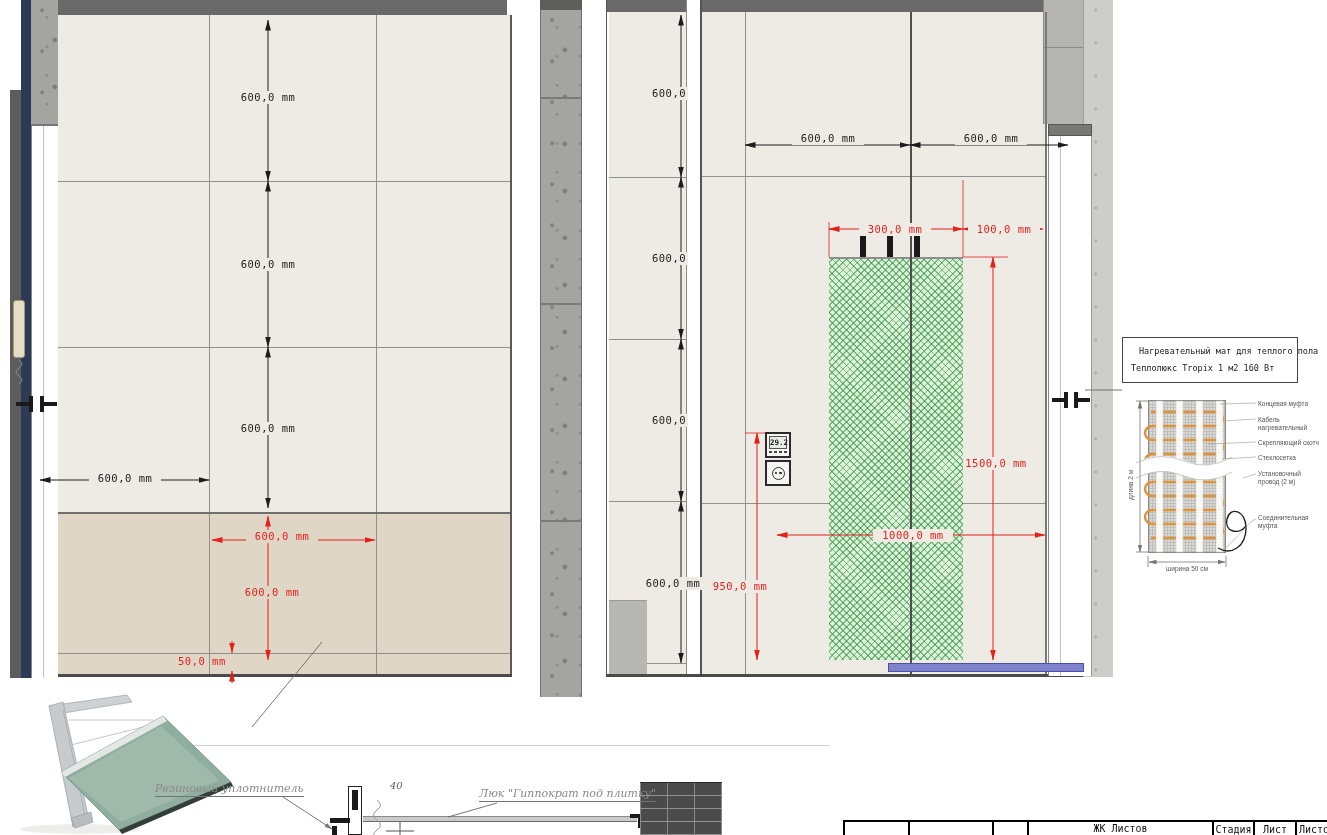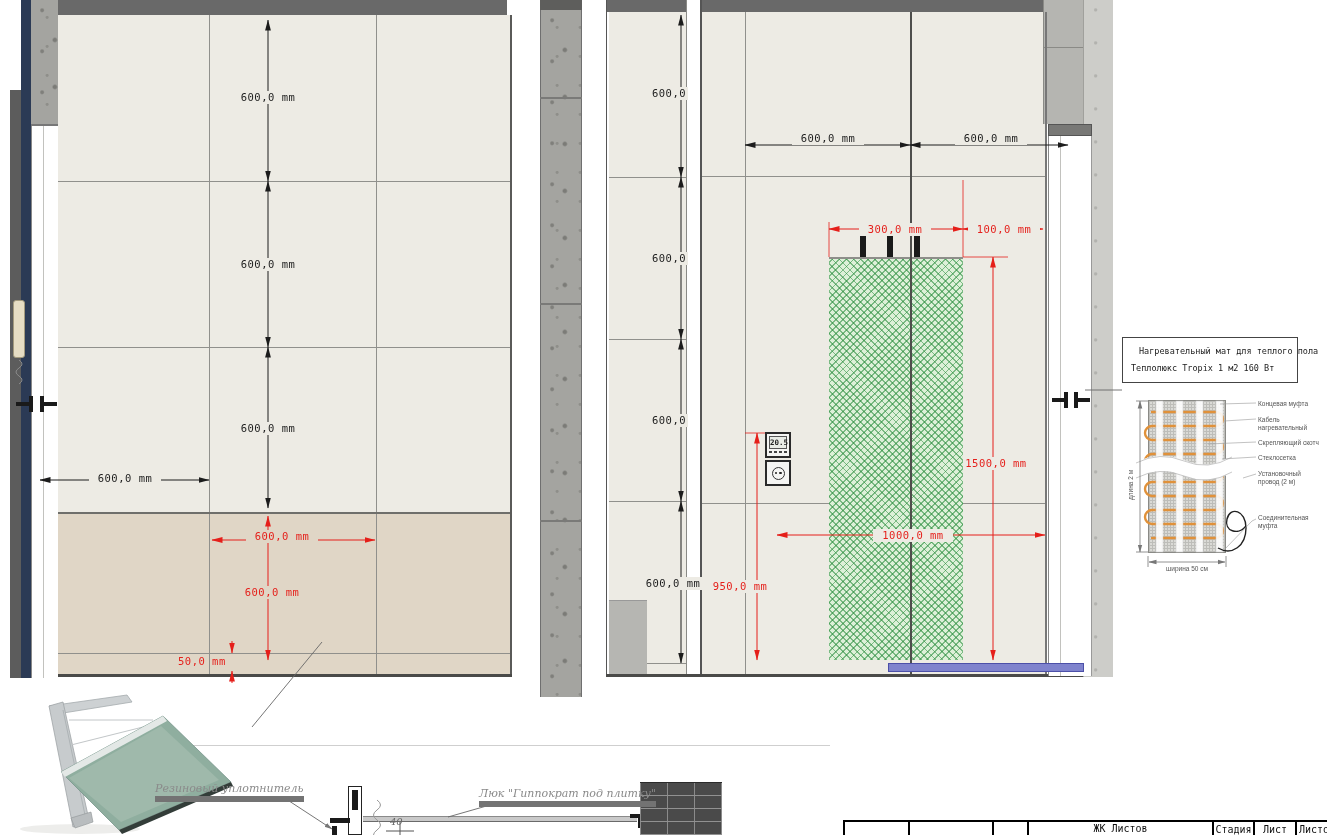--- a/index.html
+++ b/index.html
@@ -40,21 +40,21 @@
   .floor{background:#4a4a48;}
   
   .dt{position:absolute;font:10.5px "DejaVu Sans Mono",monospace;color:#1c1c1c;text-align:center;
       letter-spacing:.5px;white-space:nowrap;z-index:10;line-height:13px;}
   .dtr{color:#e51f1a;}
   .bgW{background:#edebe4;}
   .bgB{background:#e0d6c6;}
   .callout{position:absolute;border:1px solid #555;background:#fff;z-index:10;
       font:8.5px "DejaVu Sans Mono",monospace;color:#222;line-height:14px;padding:4px 0 4px 6px;}
   .hand{position:absolute;font:italic 11px "DejaVu Serif",serif;color:#8a8a8a;
-      border-bottom:6px solid #737373;white-space:nowrap;z-index:10;padding-bottom:1px;}
+      border-bottom:1px solid #737373;white-space:nowrap;z-index:10;padding-bottom:1px;}
   .lbl{position:absolute;font:6.5px "Liberation Sans",sans-serif;color:#555;line-height:8px;z-index:10;}
   .legbox{position:absolute;border:1px solid #444;background:#fff;z-index:10;
       font:9.5px "DejaVu Sans Mono",monospace;color:#222;line-height:17px;padding:5px 8px;white-space:nowrap;}
   .rot{transform:rotate(-90deg);transform-origin:0 0;}
   .tb{position:absolute;font:10px "DejaVu Sans Mono",monospace;color:#111;text-align:center;
       z-index:10;white-space:nowrap;overflow:hidden;}
   .tbs{font-size:10px;}
   .blk{background:#1a1a1a;}
   svg.overlay{position:absolute;left:0;top:0;z-index:5;pointer-events:none;}
   .thermo{position:absolute;z-index:6;border:2px solid #2a2a2a;background:#f5f5f3;box-sizing:border-box;}
@@ -125,21 +125,21 @@
   <div class="abs jt" style="left:702px;top:503px;width:344px;height:1px;"></div>
 
   <div class="abs mat" style="left:829px;top:257px;width:134px;height:403px;"></div>
   <div class="abs" style="left:910px;top:12px;width:2px;height:662px;background:#4e4e4c;z-index:4;"></div>
 
   <div class="abs blk" style="left:860px;top:236px;width:6px;height:21px;"></div>
   <div class="abs blk" style="left:887px;top:236px;width:6px;height:21px;"></div>
   <div class="abs blk" style="left:914px;top:236px;width:6px;height:21px;"></div>
 
   <div class="thermo" style="left:765px;top:432px;width:26px;height:26px;">
-    <div class="disp">20.5</div>
+    <div class="disp">29.2</div>
     <div class="keys">
         <i></i>
         <i></i>
         <i></i>
         <i></i>
       </div>
   </div>
   <div class="sock" style="left:765px;top:460px;width:26px;height:26px;">
     <div class="circ">
         <i></i>
@@ -175,21 +175,21 @@
   <div class="lbl" style="left:1258px;top:470px;width:62px;">Установочный провод (2 м)</div>
   <div class="lbl" style="left:1258px;top:514px;width:62px;">Соединительная муфта</div>
   <div class="lbl rot" style="left:1127px;top:500px;">длина 2 м</div>
   <div class="lbl" style="left:1152px;top:565px;width:70px;text-align:center;">ширина 50 см</div>
 
   <div class="abs" style="left:148px;top:745px;width:682px;height:1px;background:#cfcfcf;"></div>
 
 
   <div class="hand" style="left:155px;top:782px;">Резиновый уплотнитель</div>
   <div class="hand" style="left:479px;top:787px;">Люк "Гиппократ под плитку"</div>
-  <div class="abs" style="left:390px;top:816px;font:italic 10px 'DejaVu Serif',serif;color:#666;z-index:10;">40</div>
+  <div class="abs" style="left:390px;top:780px;font:italic 10px 'DejaVu Serif',serif;color:#666;z-index:10;">40</div>
 
   <div class="abs" style="left:363px;top:816px;width:274px;height:6px;background:#c9c9c9;border-top:1px solid #8a8a8a;border-bottom:1px solid #6a6a6a;box-sizing:border-box;"></div>
   <div class="abs" style="left:348px;top:786px;width:14px;height:49px;border:1.5px solid #222;background:#fff;box-sizing:border-box;"></div>
   <div class="abs blk" style="left:352px;top:790px;width:6px;height:20px;"></div>
   <div class="abs blk" style="left:330px;top:818px;width:20px;height:5px;"></div>
   <div class="abs blk" style="left:332px;top:826px;width:5px;height:9px;"></div>
   <div class="abs blk" style="left:630px;top:814px;width:12px;height:4px;"></div>
   <div class="abs blk" style="left:638px;top:818px;width:4px;height:10px;"></div>
   <div class="abs brick" style="left:640px;top:782px;width:82px;height:53px;border-top:1px solid #2a2a2a;box-sizing:border-box;"></div>
 

